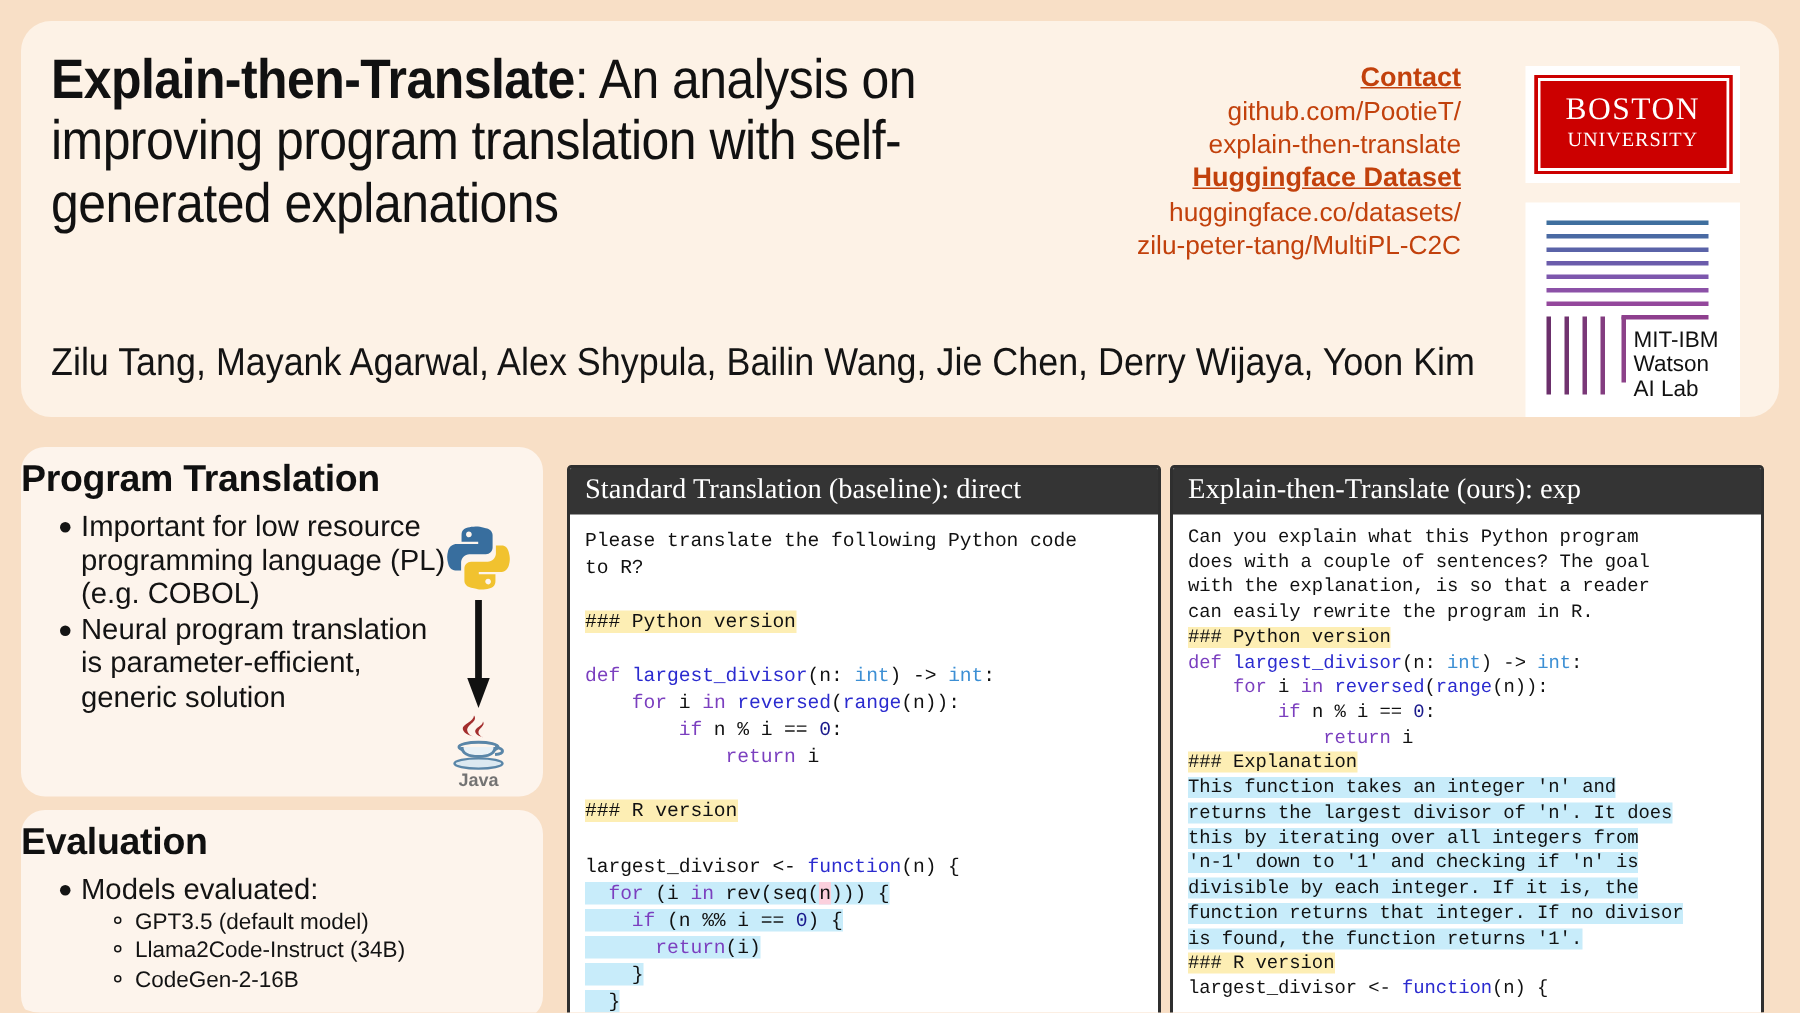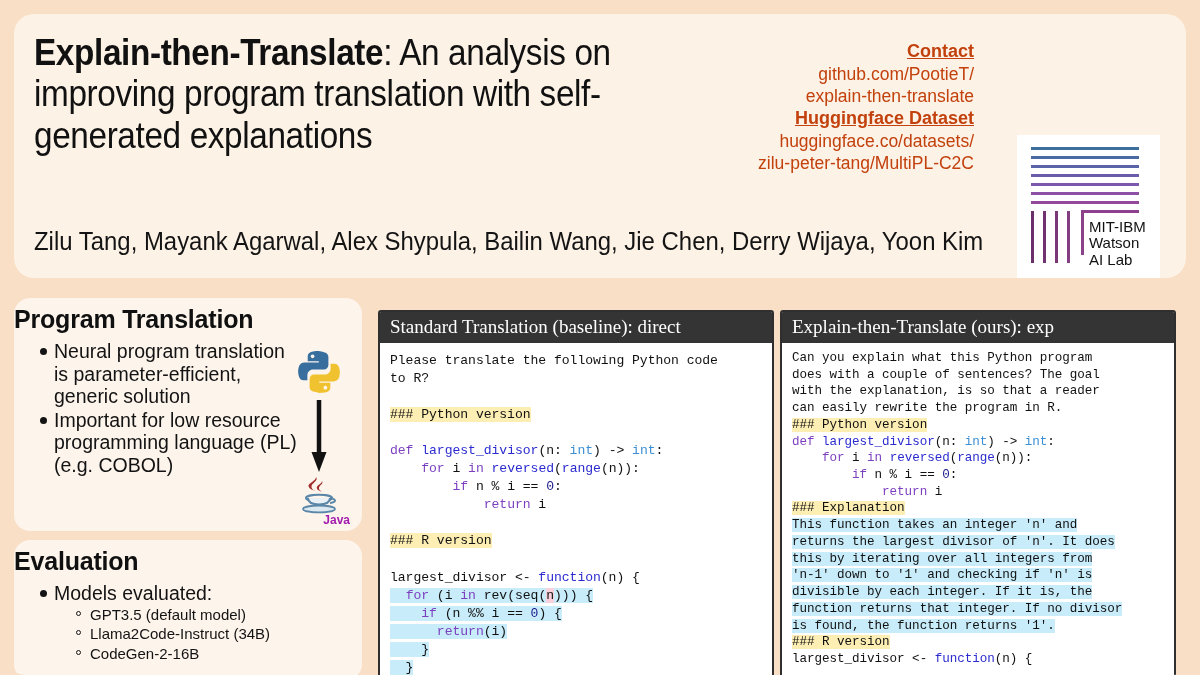--- a/index.html
+++ b/index.html
@@ -178,21 +178,21 @@
   
   .lang-diagram {
     position: absolute;
     left: 288px; top: 348px;
     width: 62px; height: 172px;
   }
   .py-logo { position: relative; width: 48px; height: 48px; margin: 0 auto; }
   .arrow-wrap { position: relative; width: 20px; height: 74px; margin: 4px auto 0 auto; }
   .java-logo { position: relative; width: 40px; height: 42px; margin: 0 auto; }
   .java-word {
-    text-align: right; color: #a21caf;
+    text-align: center; color: #737373;
     font-size: 12px; font-weight: 700; margin-top: -3px;
   }
 
   
   .panel {
     position: absolute;
     background: #ffffff;
     border: 2px solid #2f2f2f;
     border-radius: 3px;
     box-sizing: border-box;
@@ -244,20 +244,26 @@
 
     <div class="contact-col">
       <span class="hd">Contact</span>
       <span class="val">github.com/PootieT/</span>
       <span class="val">explain-then-translate</span>
       <span class="hd">Huggingface Dataset</span>
       <span class="val">huggingface.co/datasets/</span>
       <span class="val">zilu-peter-tang/MultiPL-C2C</span>
     </div>
 
+    <div class="bu-logo">
+      <div class="bu-inner">
+        <div class="l1">BOSTON</div>
+        <div class="l2">UNIVERSITY</div>
+      </div>
+    </div>
 
     <div class="mit-logo">
       <div class="mit-lines">
         <i style="top:2px;  width:108px; background:#3f6f9e;"></i>
         <i style="top:11px; width:108px; background:#4a6aa3;"></i>
         <i style="top:20px; width:108px; background:#5a63a8;"></i>
         <i style="top:29px; width:108px; background:#6b5cab;"></i>
         <i style="top:38px; width:108px; background:#7d57ad;"></i>
         <i style="top:47px; width:108px; background:#8c51a7;"></i>
         <i style="top:56px; width:108px; background:#94489c;"></i>
@@ -274,22 +280,22 @@
         <div>MIT-IBM</div>
         <div>Watson</div>
         <div>AI Lab</div>
       </div>
     </div>
   </div>
 
   <div class="card" id="card-program">
     <div class="card-title">Program Translation</div>
     <ul class="bullets" style="width:262px;">
+      <li>Important for low resource programming language (PL) (e.g. COBOL)</li>
       <li>Neural program translation is parameter-efficient, generic solution</li>
-      <li>Important for low resource programming language (PL) (e.g. COBOL)</li>
     </ul>
   </div>
 
   <div class="lang-diagram">
     <div class="py-logo">
       <svg viewBox="0 0 48 48" width="48" height="48" aria-hidden="true">
         <path d="M23.6 3c-4.1 0-7.6.5-9.3 1.9-1.3 1-1.6 2.3-1.6 3.9v4.4h11.1v1.4H9.5c-2.6 0-4.9 1.5-5.7 4.4-.9 3.3-.9 5.4 0 8.9.7 2.6 2.2 4.4 4.8 4.4h3.8v-5.3c0-2.9 2.5-5.5 5.5-5.5h11c2.5 0 4.5-2 4.5-4.5V8.8c0-2.4-2-4.2-4.5-4.6C27.3 3.8 25.4 3 23.6 3zm-6 3.4c1 0 1.9.9 1.9 1.9s-.8 1.9-1.9 1.9c-1 0-1.9-.8-1.9-1.9s.8-1.9 1.9-1.9z" fill="#386e9e"></path>
         <path d="M24.4 45c4.1 0 7.6-.5 9.3-1.9 1.3-1 1.6-2.3 1.6-3.9v-4.4H24.2v-1.4h14.3c2.6 0 4.9-1.5 5.7-4.4.9-3.3.9-5.4 0-8.9-.7-2.6-2.2-4.4-4.8-4.4h-3.8v5.3c0 2.9-2.5 5.5-5.5 5.5h-11c-2.5 0-4.5 2-4.5 4.5v8.2c0 2.4 2 4.2 4.5 4.6 2.6.4 4.5 1.2 5.3 1.2zm6-3.4c-1 0-1.9-.9-1.9-1.9s.8-1.9 1.9-1.9c1 0 1.9.8 1.9 1.9s-.8 1.9-1.9 1.9z" fill="#f1c22f"></path>
       </svg>
     </div>

